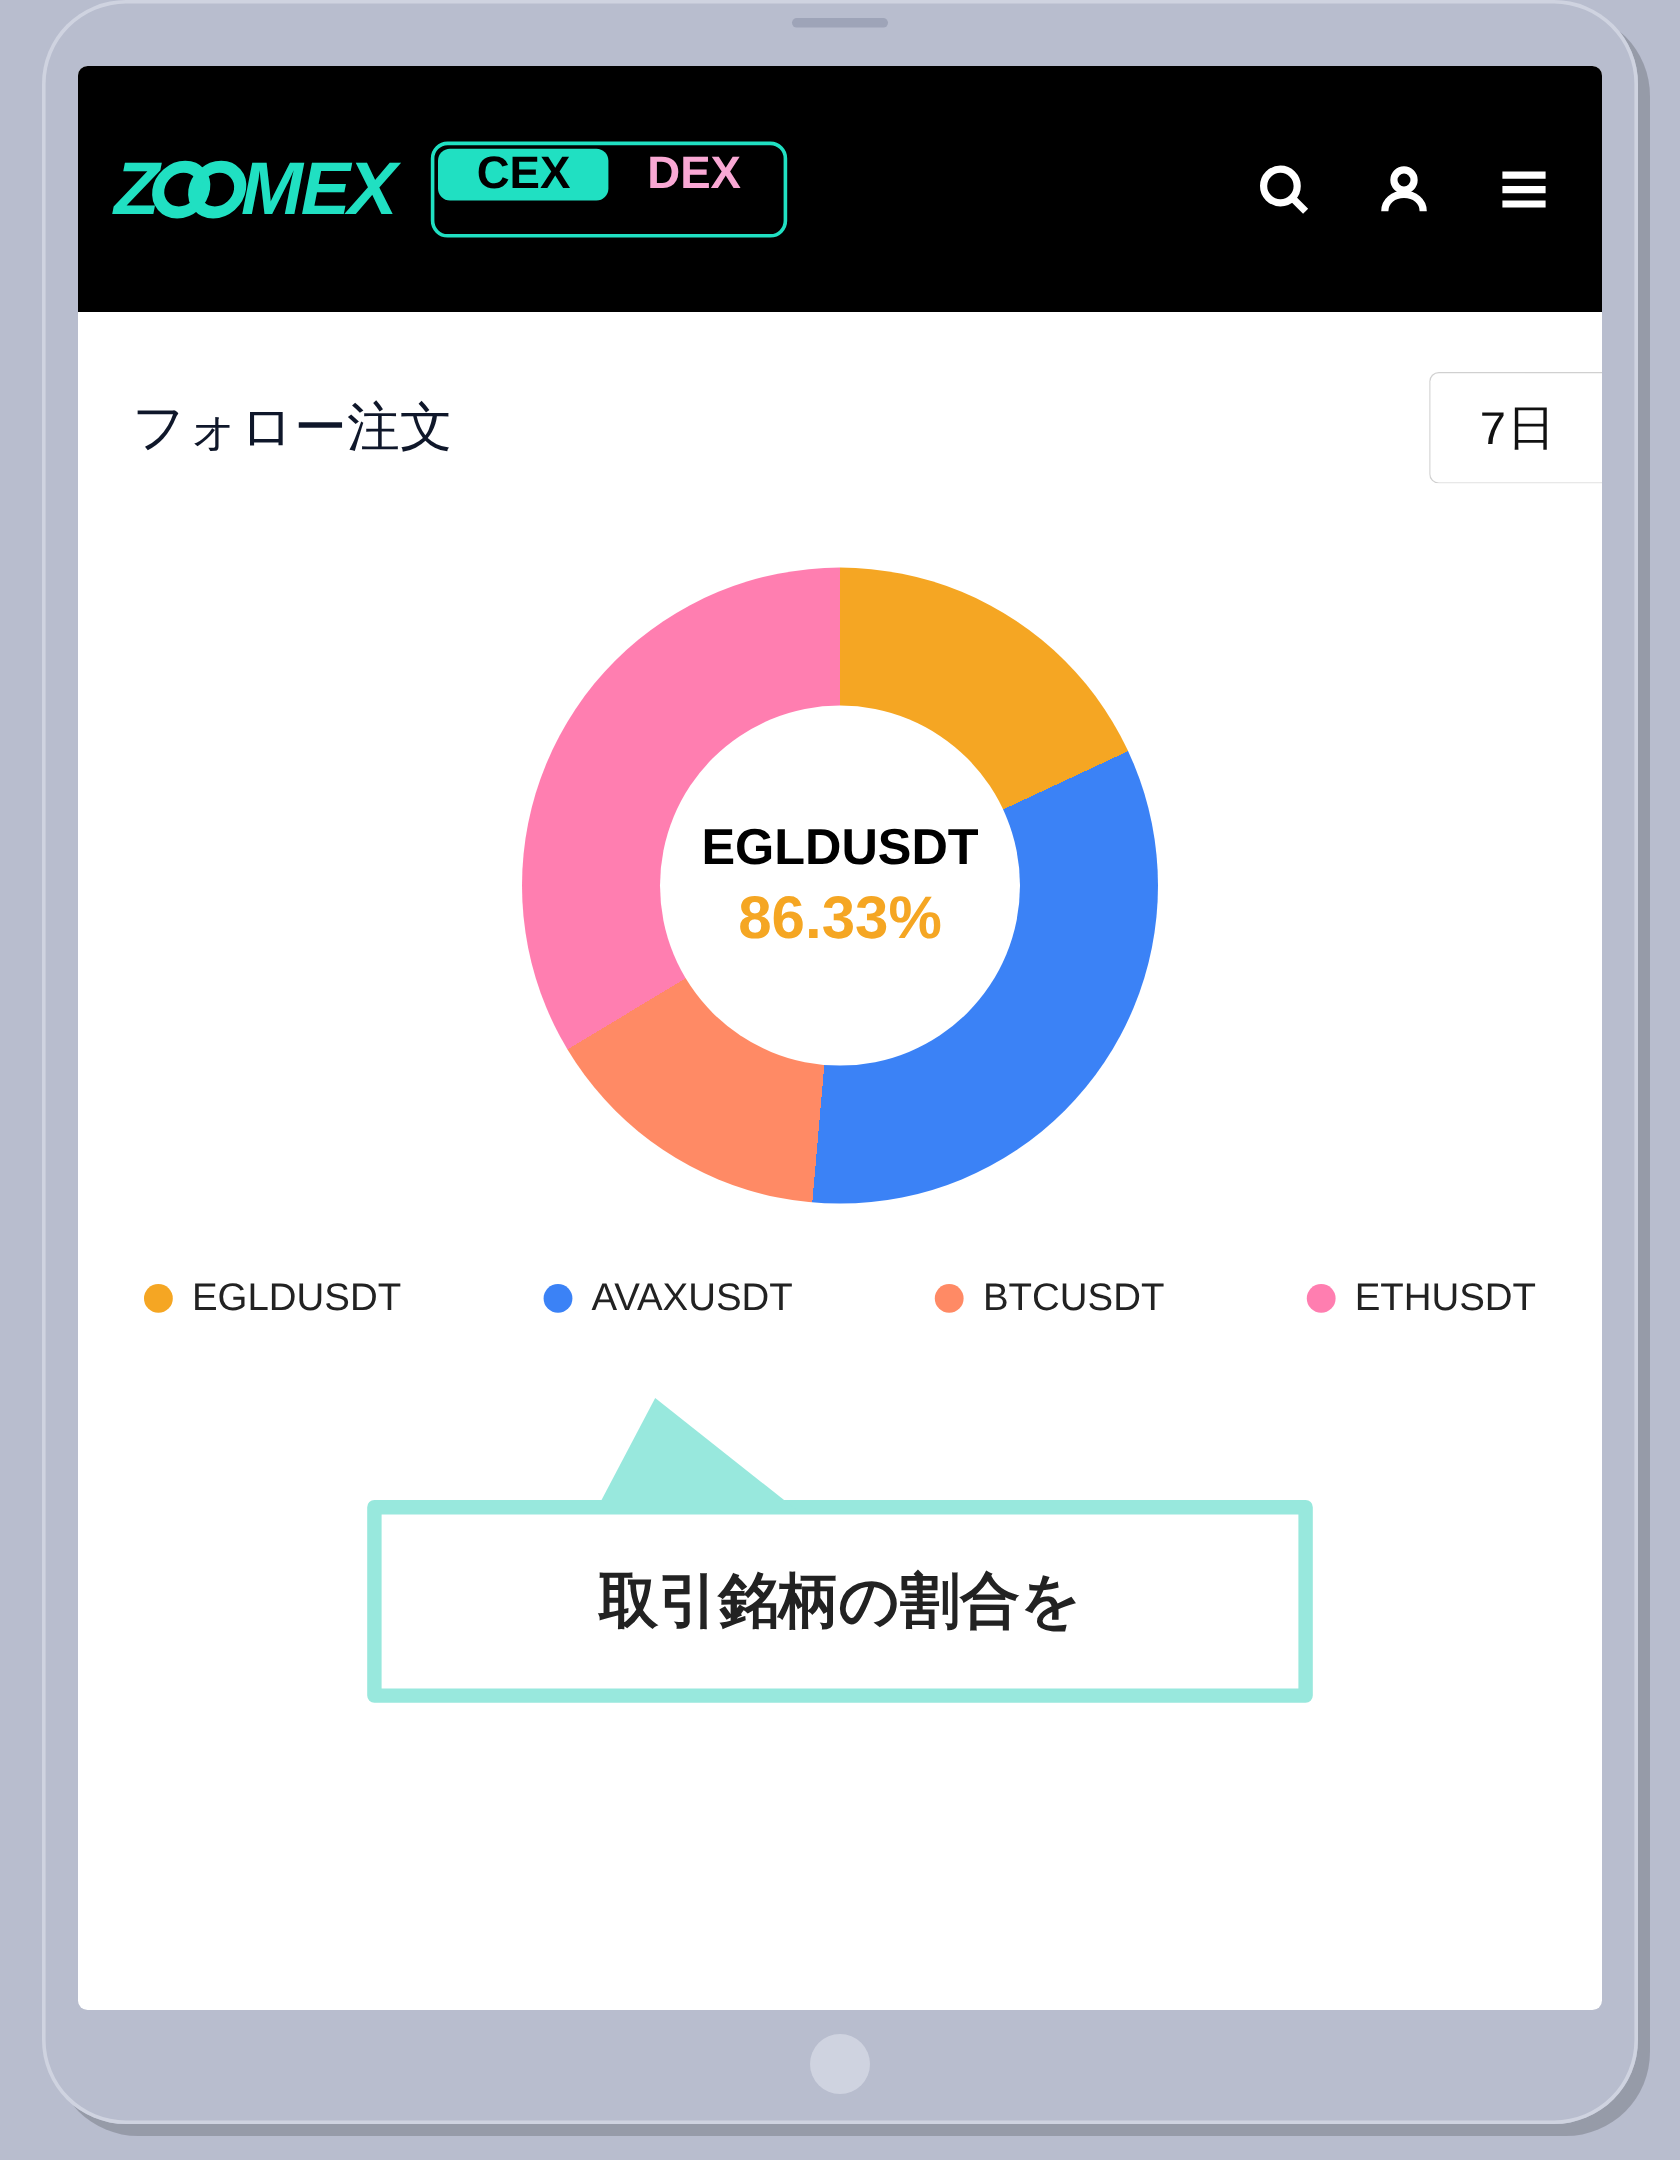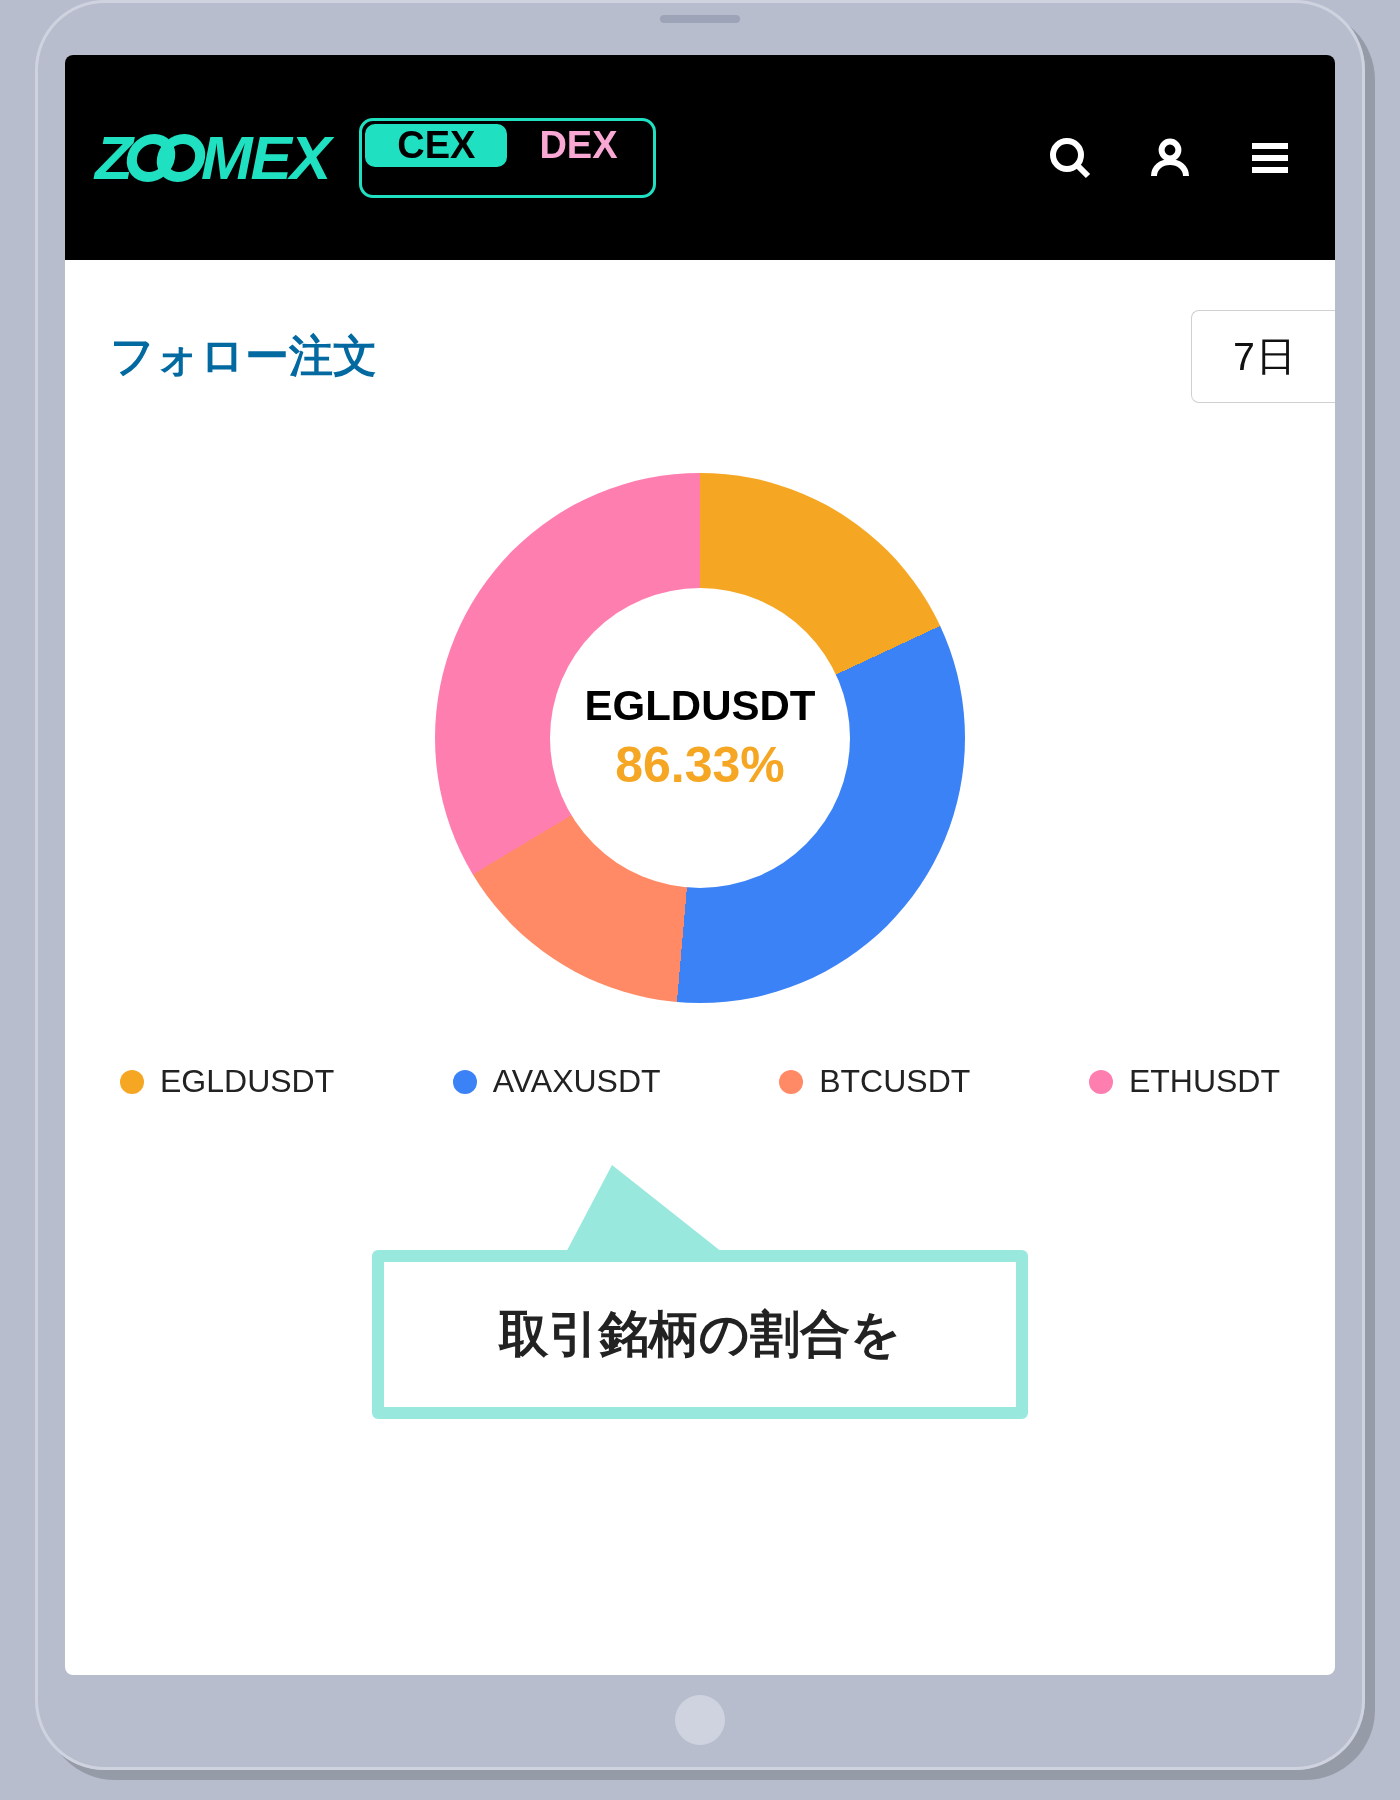--- a/index.html
+++ b/index.html
@@ -97,21 +97,21 @@
     width:70px;height:70px;
     display:flex;align-items:center;justify-content:center;
     cursor:pointer;
   }
   .appbar-icon svg{width:48px;height:48px;stroke:#fff;stroke-width:3;fill:none;}
   
   .content{padding:50px 45px 0 45px;position:relative;}
   .section-head{
     display:flex;align-items:center;justify-content:space-between;
   }
-  .section-title{font-size:44px;font-weight:700;color:#0369a1;}
+  .section-title{font-size:44px;font-weight:400;color:#0f172a;}
   .range-pill{
     border:1px solid #d0d0d0;border-radius:8px;
     padding:18px 40px;font-size:40px;color:#111;
     cursor:pointer;background:#fff;
     position:relative; right:-46px; 
     border-right:none;
     border-top-right-radius:0;border-bottom-right-radius:0;font-family:Liberation Mono, monospace;
   }
   
   .donut-wrap{
@@ -139,21 +139,21 @@
     margin-top:60px;
     padding:0 10px;
   }
   .legend-item{display:flex;align-items:center;gap:16px;font-size:32px;color:#222;}
   .legend-dot{width:24px;height:24px;border-radius:50%;}
   
   .callout{
     position:absolute;
     left:50%;transform:translateX(-50%);
     top:990px;
-    width:656px;
+    width:788px;
   }
   .callout-arrow{
     position:absolute;
     top:-85px;left:190px;
     width:0;height:0;
     border-left:50px solid transparent;
     border-right:120px solid transparent;
     border-bottom:95px solid var(--teal-light);
   }
   .callout-box{

